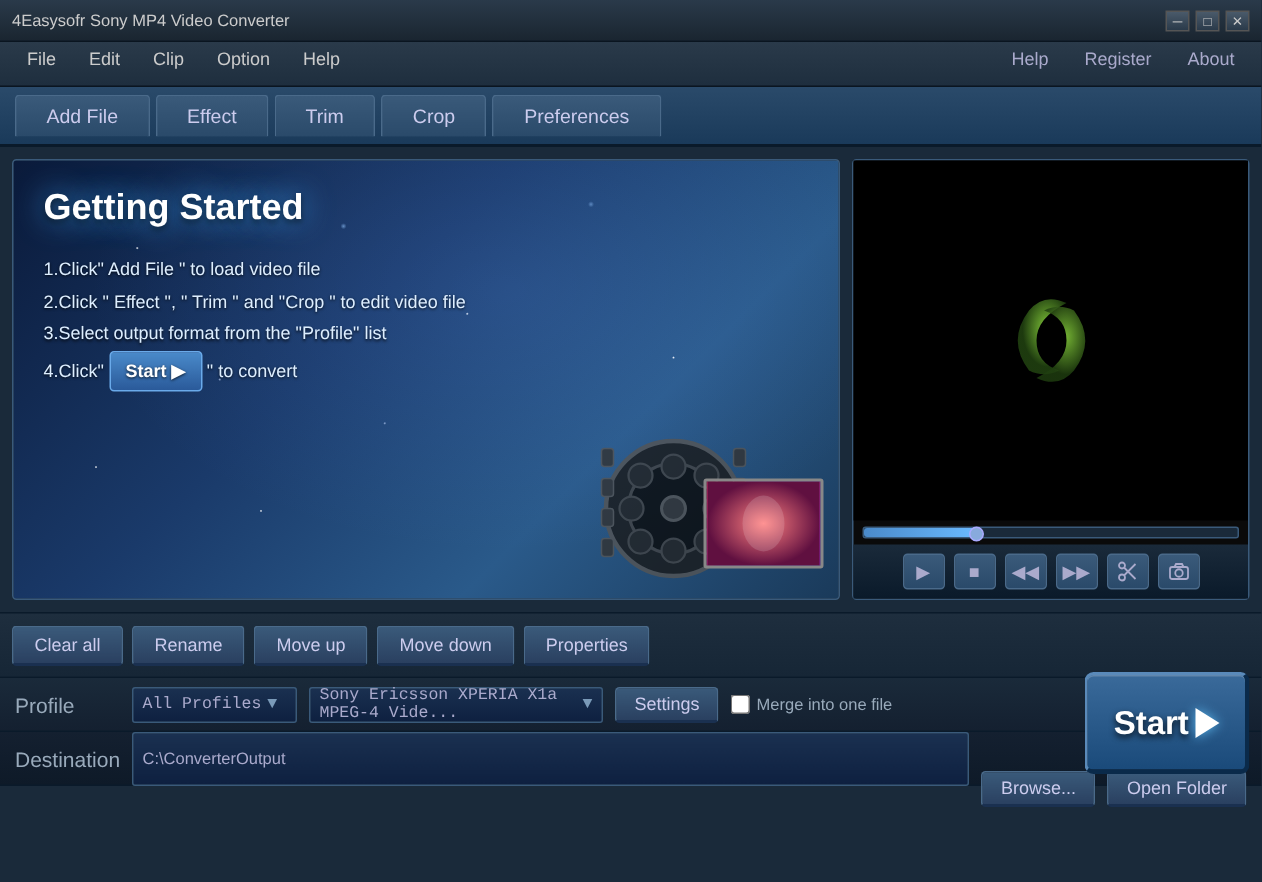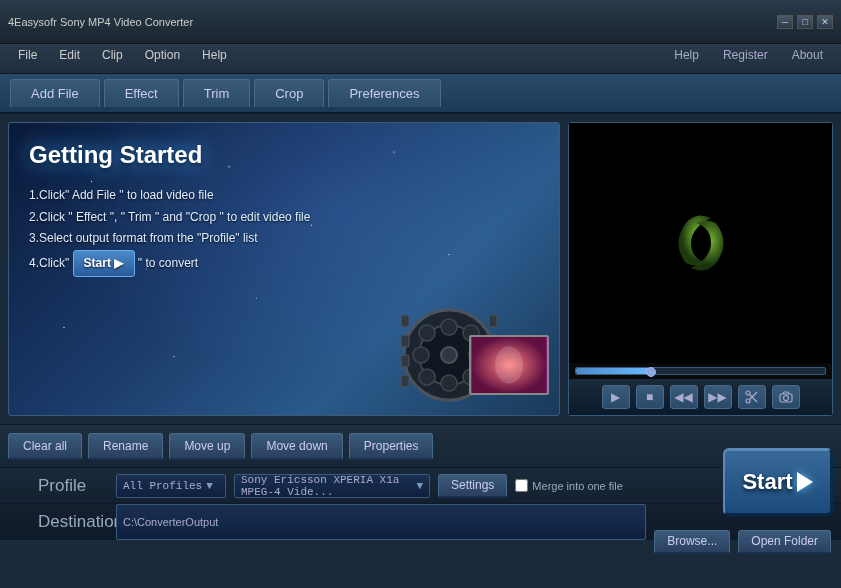--- a/index.html
+++ b/index.html
@@ -9,21 +9,21 @@
       background: #1a2a3a;
       font-family: Arial, sans-serif;
       font-size: 12px;
       color: #ccc;
       overflow: hidden;
     }
 
     
     #titlebar {
       background: linear-gradient(to bottom, #2a3a4a, #1a2530);
-      height: 44px;
+      height: 28px;
       display: flex;
       align-items: center;
       padding: 0 8px;
       border-bottom: 1px solid #0a1520;
     }
     #titlebar .title-text {
       color: #ccc;
       font-size: 11px;
       flex: 1;
     }
@@ -268,23 +268,22 @@
       background: linear-gradient(to bottom, #142030, #0e1a28);
       height: 36px;
       display: flex;
       align-items: center;
       padding: 0 10px;
       gap: 8px;
       border-bottom: 1px solid #0a1a2a;
     }
     .row-label {
       color: #9ab;
-      font-size: 17px;
+      font-size: 14px;
       width: 70px;
-      margin-left: 28px;
     }
     .combo-box {
       background: linear-gradient(to bottom, #1a3050, #0e2040);
       border: 1px solid #3a5a7a;
       color: #aac;
       font-size: 11px;
       padding: 3px 6px;
       border-radius: 2px;
       display: flex;
       align-items: center;
@@ -341,21 +340,21 @@
       height: 24px;
       display: flex;
       align-items: center;
       margin-top: 40px;
     }
 
     
     #start-area {
       position: absolute;
       right: 8px;
-      bottom: 24px;
+      bottom: 8px;
       width: 110px;
       height: 68px;
     }
     #start-button {
       width: 110px;
       height: 68px;
       background: linear-gradient(to bottom, #3a6a9a, #1a4a7a);
       border: 2px solid #5a8aba;
       border-bottom: 3px solid #0a2a4a;
       border-right: 3px solid #0a2a4a;

